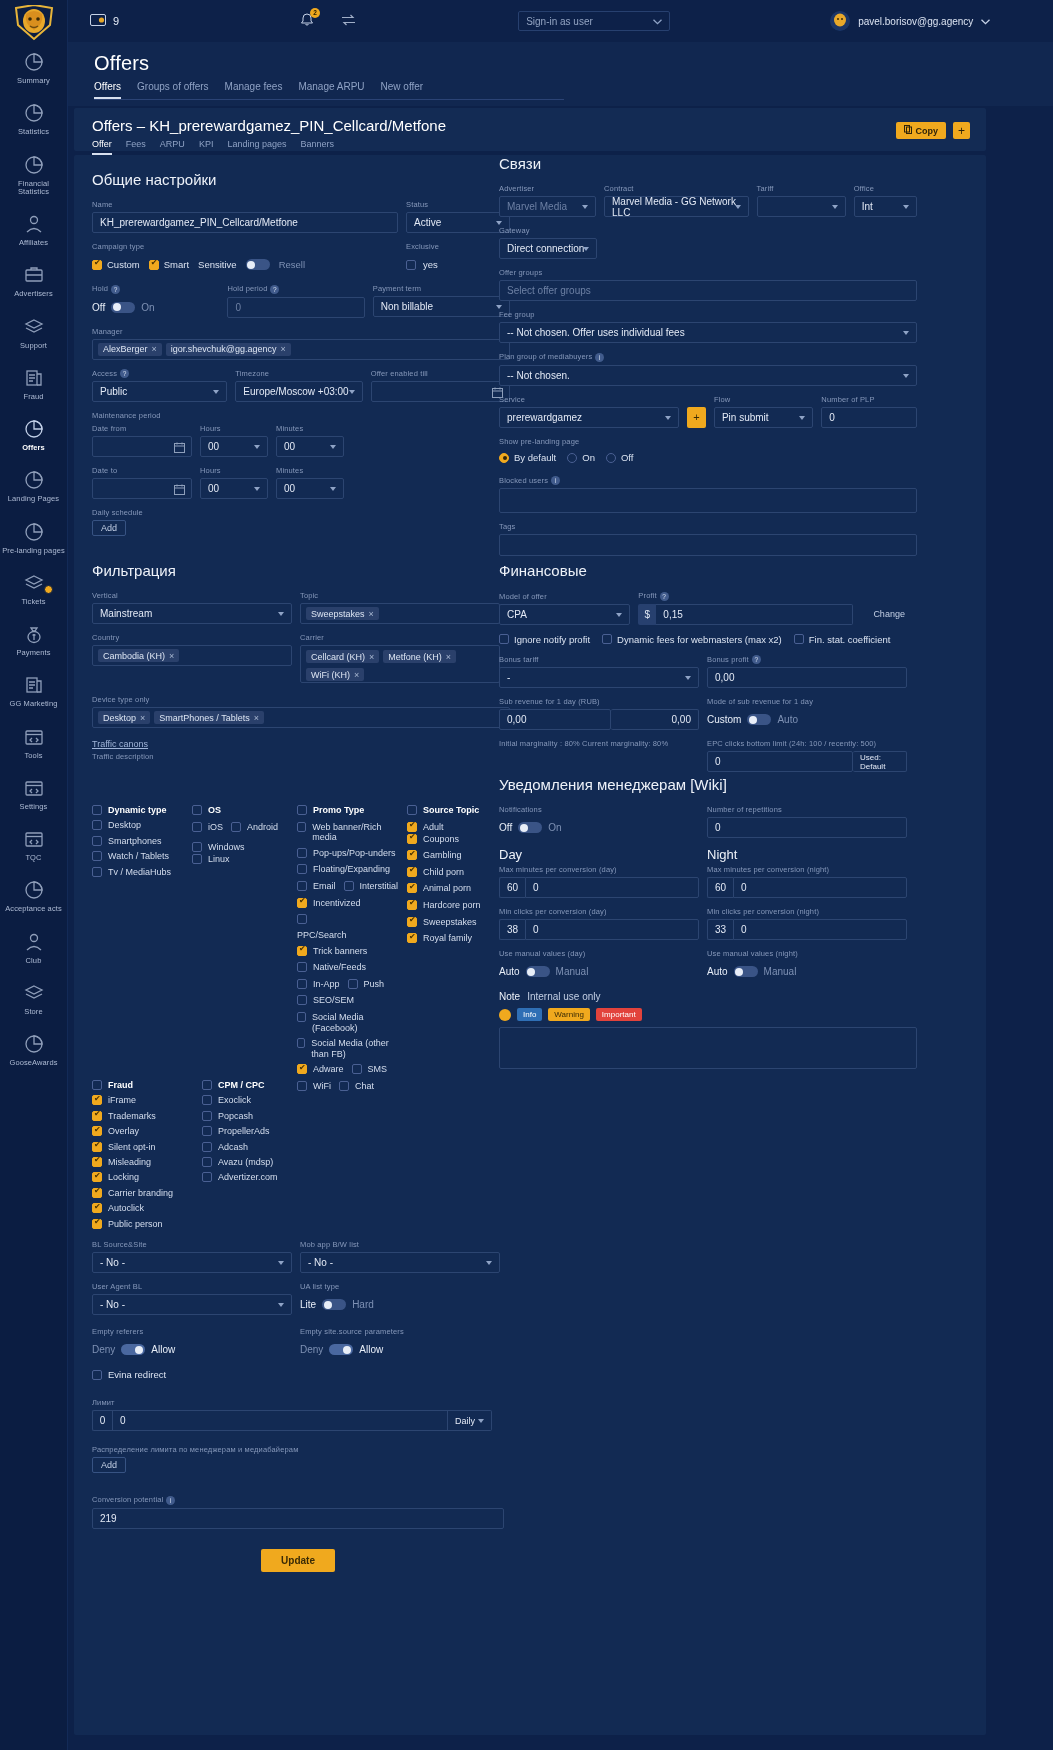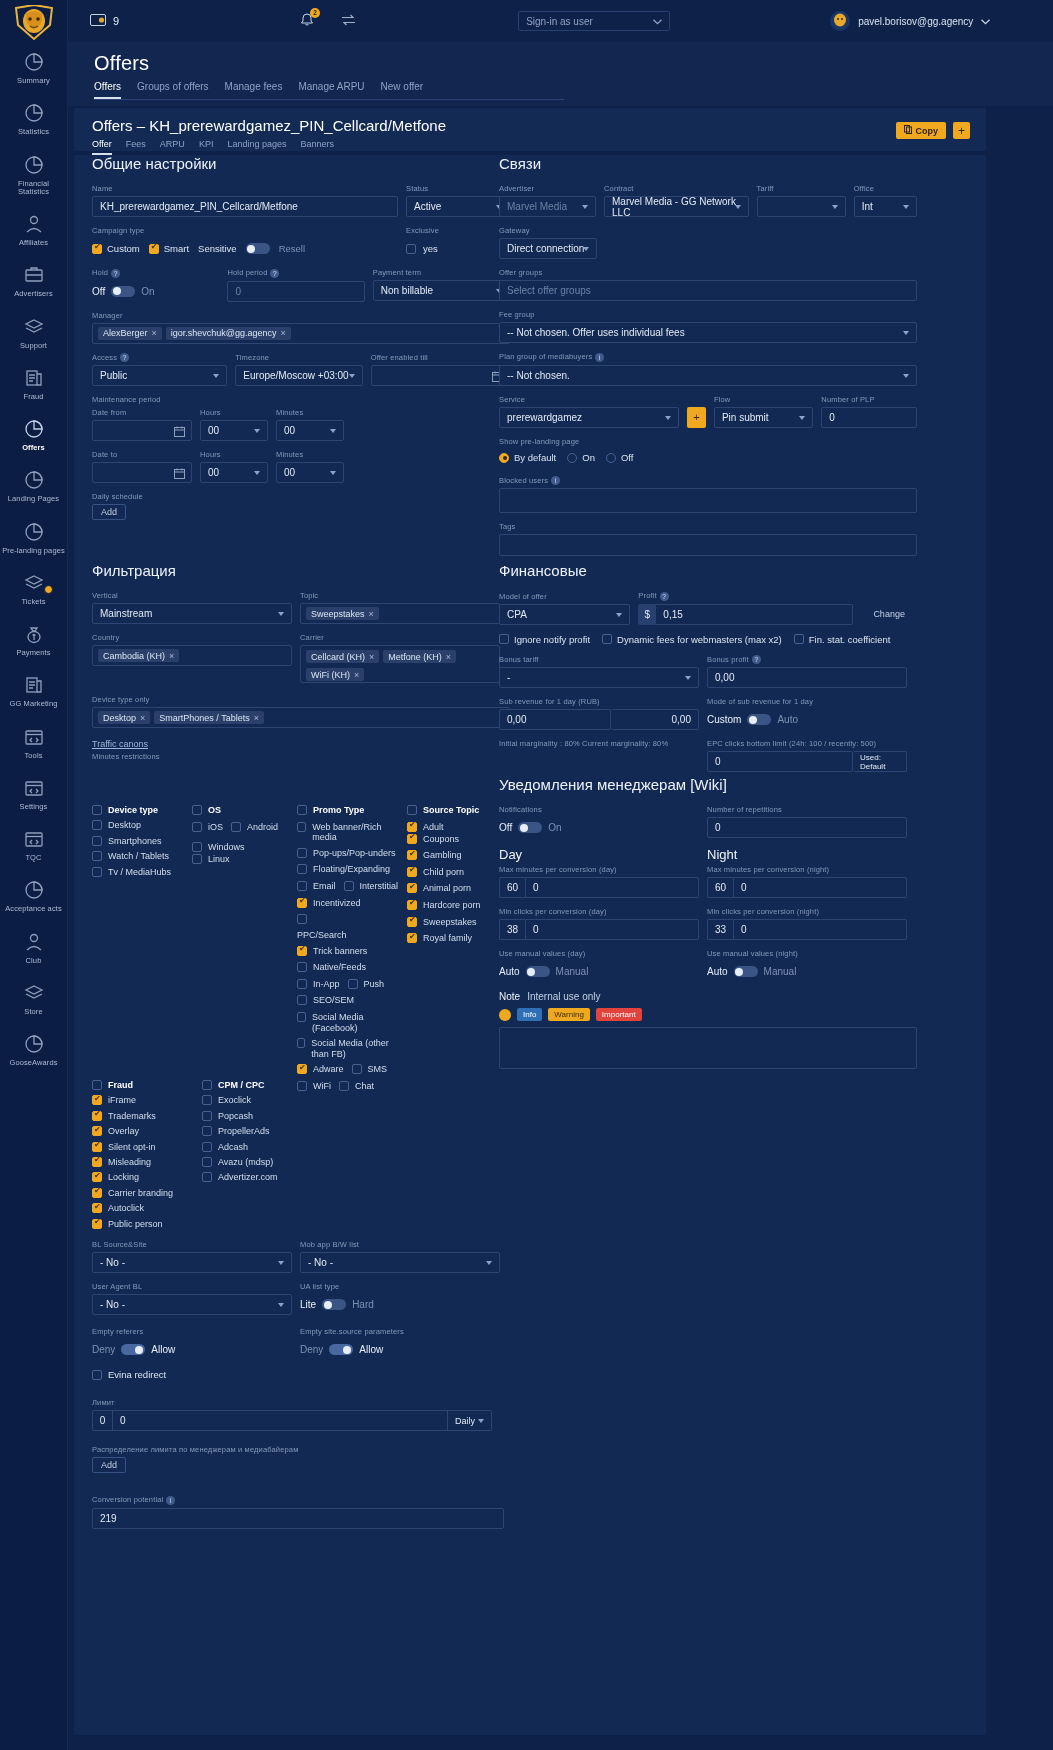--- a/index.html
+++ b/index.html
@@ -383,21 +383,21 @@
           <rect x="2.5" y="2" width="5" height="6.5" fill="none" stroke="#30240a"></rect>
         </svg>
     </span>
     <span>Copy</span>
   </div>
   <div class="plus-btn">+</div>
 </div>
 
 <div class="main">
 
-  <div class="col-left" style="top:0;">
+  <div class="col-left" style="top:16px;">
     <div class="sec-title">Общие настройки</div>
 
     <div class="row">
       <div class="f3">
         <span class="lbl2">Name</span>
         <div class="fld">KH_prerewardgamez_PIN_Cellcard/Metfone</div>
       </div>
       <div style="width:104px">
         <span class="lbl2">Status</span>
         <div class="fld sel">Active</div>
@@ -691,29 +691,29 @@
             <span class="x">×</span>
           </span>
         </div>
     </div>
 
 
     <div style="margin-bottom:3px;">
       <span class="tcanon">Traffic canons</span>
     </div>
     <div style="margin-bottom:6px;">
-      <span class="lbl2">Minutes restrictions</span>
+      <span class="lbl2">Traffic description</span>
     </div>
   </div>
 
   <div style="position:absolute;left:18px;top:650px;width:440px;display:flex;gap:0;">
     <div class="ckcol" id="col-device" style="width:100px">
         <div class="ckitem head">
           <span class="cb"></span>
-          <span>Device type</span>
+          <span>Dynamic type</span>
         </div>
         <div class="ckitem">
           <span class="cb"></span>
           <span>Desktop</span>
         </div>
         <div class="ckitem">
           <span class="cb"></span>
           <span>Smartphones</span>
         </div>
         <div class="ckitem">
@@ -999,20 +999,23 @@
     <div style="margin-top:14px;">
       <span class="lbl2">Распределение лимита по менеджерам и медиабайерам</span>
       <div class="btn-sm">Add</div>
     </div>
 
     <div style="margin-top:22px;">
       <span class="lbl2"><span>Conversion potential</span><span class="hint">i</span></span>
       <div class="fld" style="width:412px;">219</div>
     </div>
 
+    <div style="margin-top:20px;text-align:center;width:412px;">
+      <button class="update-btn">Update</button>
+    </div>
   </div>
 
   <div class="col-right" style="top:407px;">
     <div class="sec-title">Финансовые</div>
 
     <div class="row" style="align-items:flex-end;">
       <div style="width:132px">
         <span class="lbl2">Model of offer</span>
         <div class="fld sel">CPA</div>
       </div>

